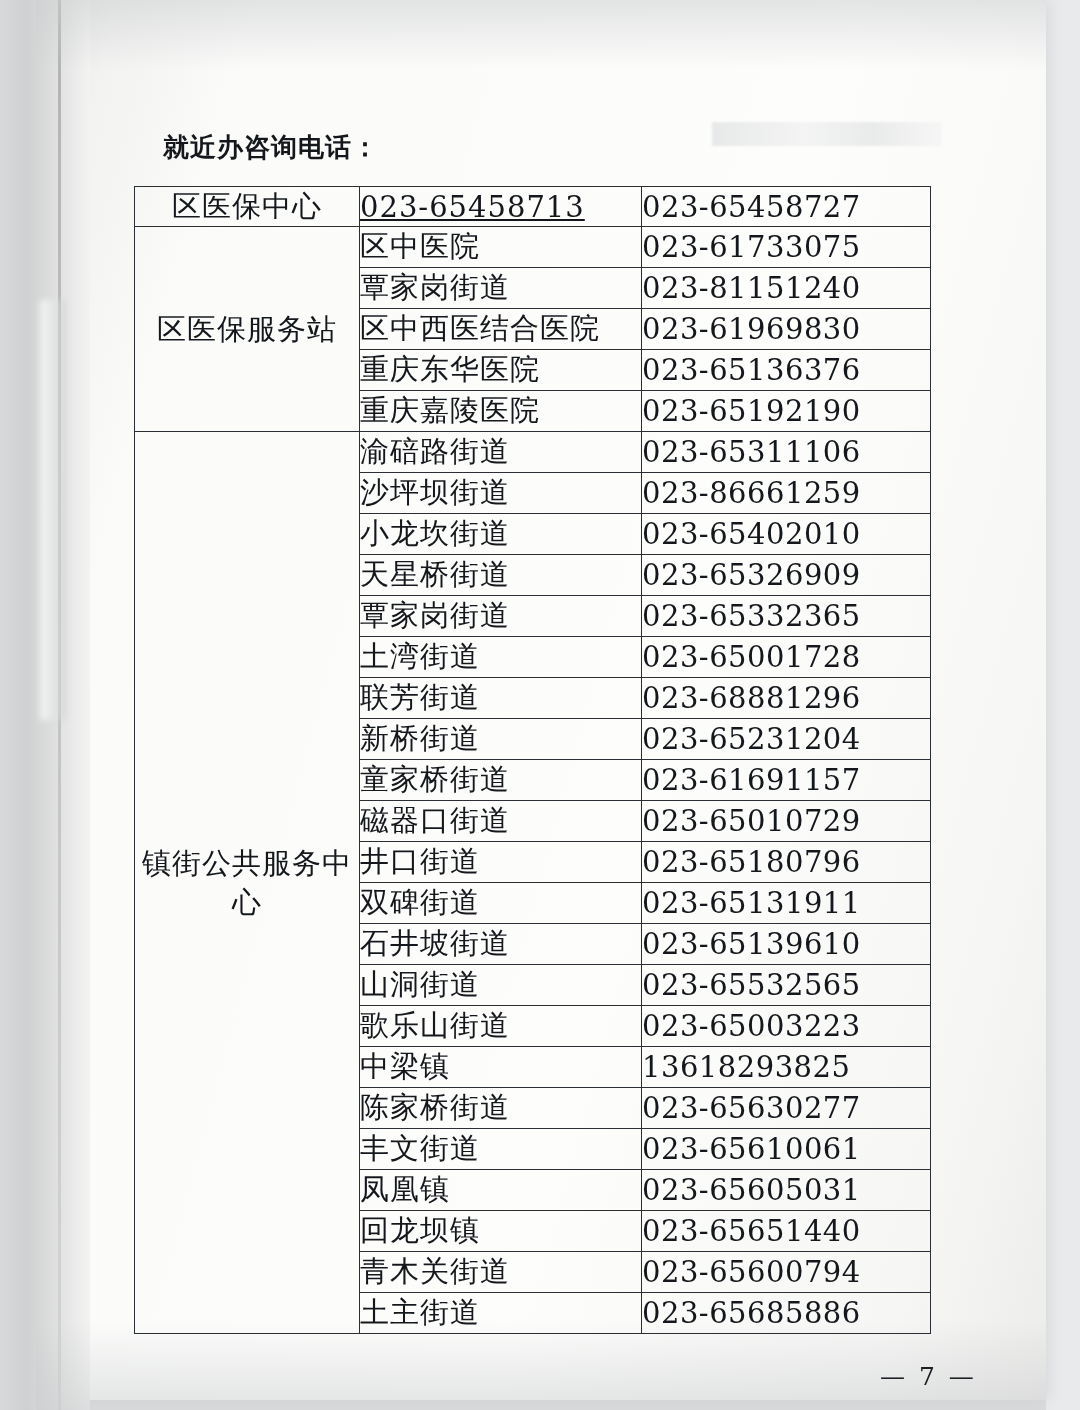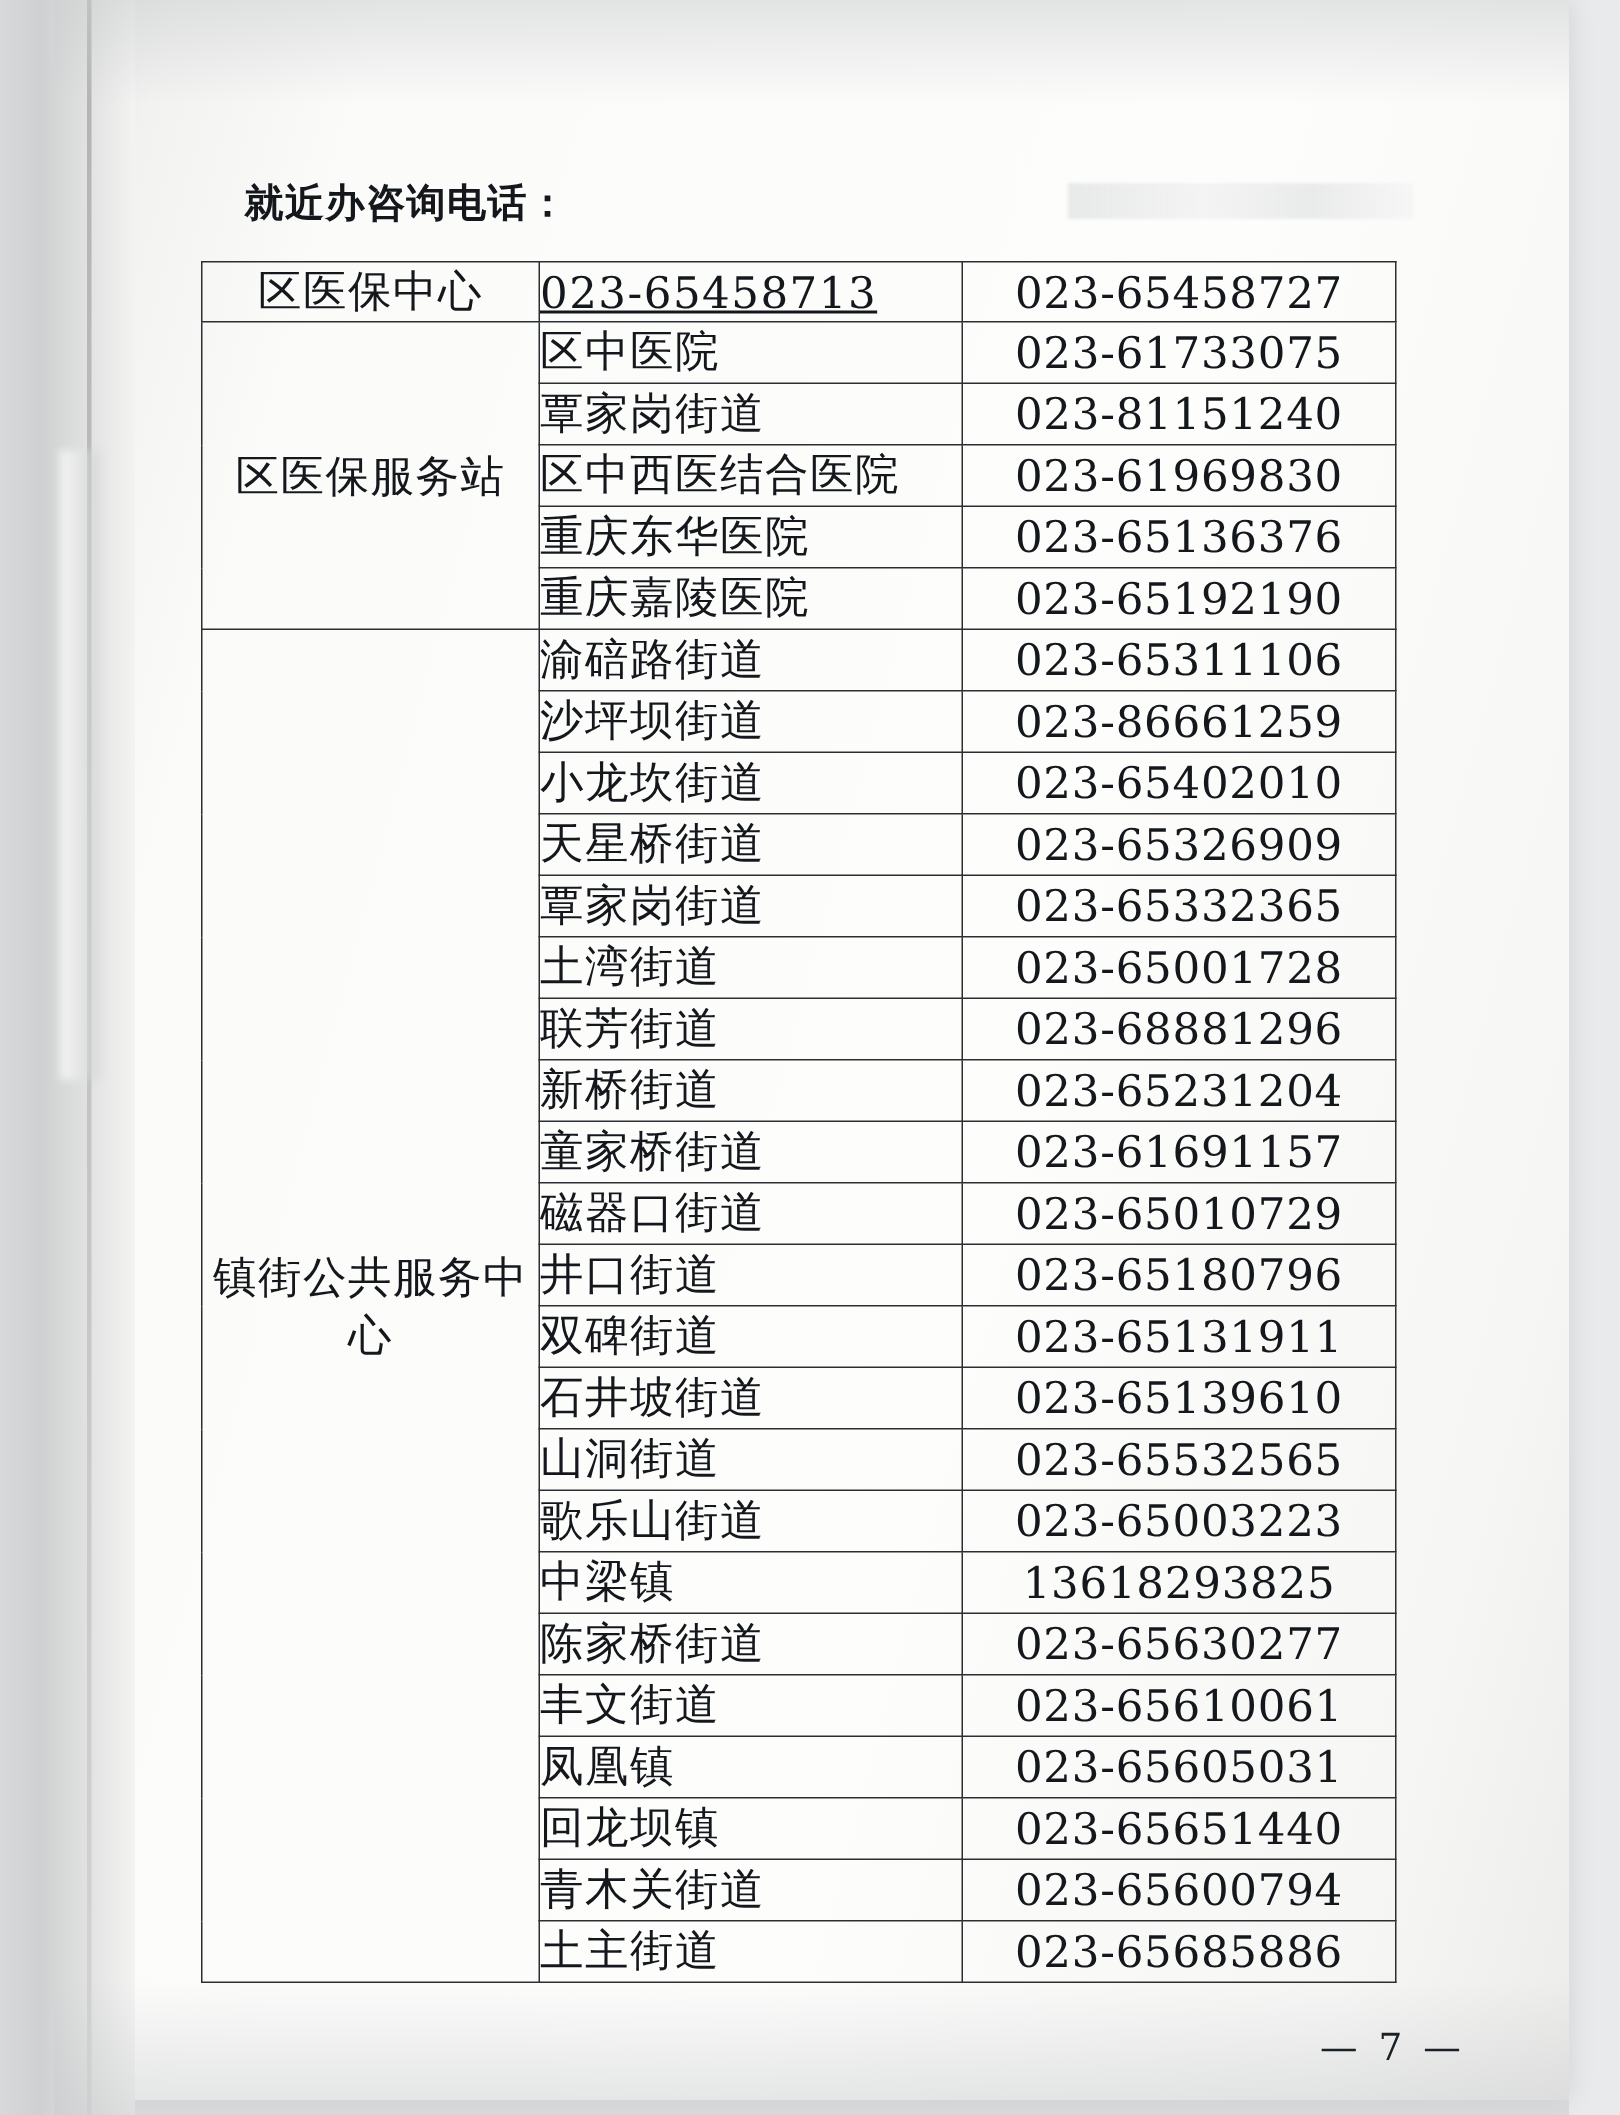--- a/index.html
+++ b/index.html
@@ -57,21 +57,21 @@
     top: 1320px;
     width: 1010px;
     height: 90px;
     background: linear-gradient(0deg, rgba(200,202,204,0.5), rgba(255,255,255,0));
     pointer-events: none;
   }
 
   #content {
     position: absolute;
     left: 0;
-    top: 0;
+    top: 12px;
     width: 1080px;
     height: 1088px;
   }
 
   #doc-heading {
     position: absolute;
     left: 163px;
     top: 118px;
     font-size: 26px;
     font-weight: bold;
@@ -106,21 +106,20 @@
   }
   td.name {
     width: 281px;
     text-align: left;
     padding-left: 14px;
     font-size: 23.5px;
     letter-spacing: 1px;
   }
   td.phone {
     width: 288px;
-    text-align: center;
     font-size: 23.5px;
     letter-spacing: 0.5px;
   }
   
   tr.first-row td.name {
     padding-left: 14px;
     text-decoration: underline;
   }
 
   #page-number {

